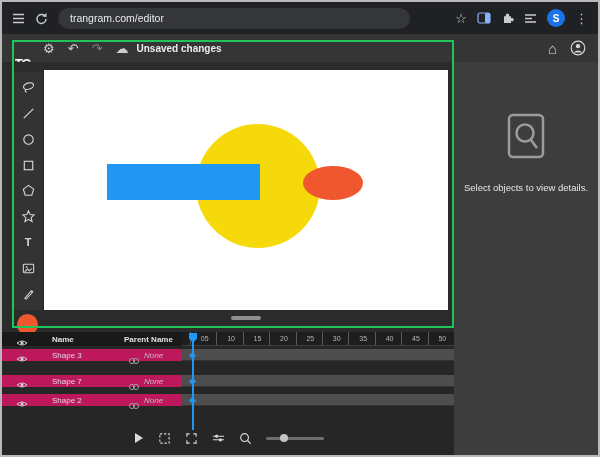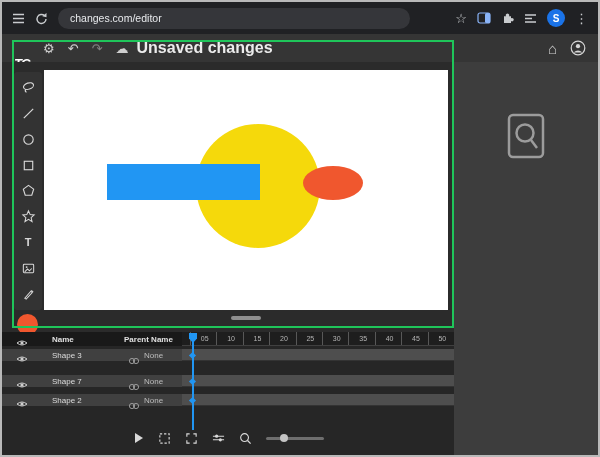--- a/index.html
+++ b/index.html
@@ -41,21 +41,21 @@
   
   .editor-toolbar {
     position: absolute; left: 0; top: 32px; width: 596px; height: 28px;
     background: #353535;
     display: flex; align-items: center; gap: 13px;
     padding: 0 12px; color: #cfcfcf;
   }
   .logo { font-weight: bold; font-style: italic; font-size: 13px; color: #ffffff; letter-spacing: -1px; margin-top: 30px; }
   .ticon { font-size: 13px; line-height: 1; display: flex; align-items: center; }
   .ticon.dim { color: #808080; }
-  .status { font-size: 16px; font-weight: bold; color: #ececec; margin-left: -5px; }
+  .status { font-size: 10px; font-weight: bold; color: #ececec; margin-left: -5px; }
   .home { font-size: 15px; }
   
   .right-panel {
     position: absolute; left: 452px; top: 60px; width: 144px; height: 393px;
     background: #3d3d3d;
     display: flex; flex-direction: column; align-items: center;
     padding-top: 50px; gap: 16px;
   }
   .panel-msg { font-size: 9.5px; color: #e6e6e6; white-space: nowrap; }
   
@@ -86,26 +86,26 @@
   .tl-h-name { left: 50px; }
   .tl-h-parent { left: 122px; }
   .ruler {
     position: absolute; left: 180px; top: 0; width: 272px; height: 14px;
     display: flex; padding-left: 8px; background: #1e1e1e; border-bottom: 1px solid #404040;
   }
   .tick {
     width: 27px; font-size: 7px; color: #b5b5b5; line-height: 14px;
     border-left: 1px solid #585858; padding-left: 2px; overflow: hidden;
   }
-  .tl-row { position: absolute; left: 0; width: 364px; height: 12px; background: #404040; }
+  .tl-row { position: absolute; left: 0; width: 364px; height: 12px; background: #be185d; }
   .tl-row.r1 { top: 17px; } .tl-row.r2 { top: 30px; margin-top: 32px; } .tl-row.r3 { top: 43px; }
   .row-eye { position: absolute; left: 14px; top: 1px; }
   .row-name { position: absolute; left: 50px; top: 1.5px; font-size: 8px; color: #dddddd; white-space: nowrap; }
   .row-link { position: absolute; left: 126px; top: 2px; }
-  .row-none { position: absolute; left: 142px; top: 1.5px; font-size: 8px; color: #bdbdbd; }
+  .row-none { position: absolute; left: 142px; top: 1.5px; font-size: 8px; color: #bdbdbd; font-style: italic; }
   .row-lane { position: absolute; left: 180px; top: 0; width: 272px; height: 12px; background: #4e4e4e; border-bottom: 1px solid #333; }
   .keyframe { position: absolute; left: 8px; top: 3.5px; width: 5px; height: 5px; transform: rotate(45deg); }
   .playhead { position: absolute; left: 190px; top: 2px; width: 2px; height: 96px; z-index: 5; }
   .playhead-cap {
     position: absolute; left: 187px; top: 1px; width: 8px; height: 10px; z-index: 6;
     clip-path: polygon(0 0, 100% 0, 100% 55%, 50% 100%, 0 55%);
   }
   .tl-controls {
     position: absolute; left: 0; top: 94px; width: 452px; height: 24px;
     display: flex; align-items: center; justify-content: center; gap: 14px;
@@ -125,21 +125,21 @@
           <path d="M1 1.5 h11 M1 5.5 h11 M1 9.5 h11" stroke="#c9cccf" stroke-width="1.3" fill="none"></path>
         </svg>
     </span>
     <span class="bicon">
       <svg width="13" height="13" viewBox="0 0 13 13">
           <path d="M11 7 a4.5 4.5 0 1 1 -1.4 -3.3" fill="none" stroke="#c9cccf" stroke-width="1.4"></path>
           <polygon points="11.5,1 11.5,5.2 7.3,4.2" fill="#c9cccf"></polygon>
         </svg>
     </span>
     <div class="omnibox">
-      <span>changes.com/editor</span>
+      <span>trangram.com/editor</span>
     </div>
     <div class="spacer"></div>
     <span class="bicon glyph">☆</span>
     <span class="bicon">
       <svg width="14" height="12" viewBox="0 0 14 12">
           <rect x="1" y="1" width="12" height="10" rx="2" fill="none" stroke="#8ab4f8" stroke-width="1.2"></rect>
           <rect x="8" y="1" width="5" height="10" rx="1.5" fill="#8ab4f8"></rect>
         </svg>
     </span>
     <span class="bicon">
@@ -357,17 +357,18 @@
   </div>
 
   <div class="right-panel">
     <span>
       <svg width="46" height="50" viewBox="0 0 46 50">
           <rect x="6" y="3" width="34" height="42" rx="4" fill="none" stroke="#9c9c9c" stroke-width="2.5"></rect>
           <circle cx="22" cy="21" r="8.5" fill="none" stroke="#9c9c9c" stroke-width="2.5"></circle>
           <line x1="28" y1="28" x2="34" y2="36" stroke="#9c9c9c" stroke-width="2.5"></line>
         </svg>
     </span>
+    <div class="panel-msg">Select objects to view details.</div>
   </div>
 
   <div class="annotation-box" style="border-color: rgb(31, 197, 90);"></div>
 
 </div>
 
 </body></html>

